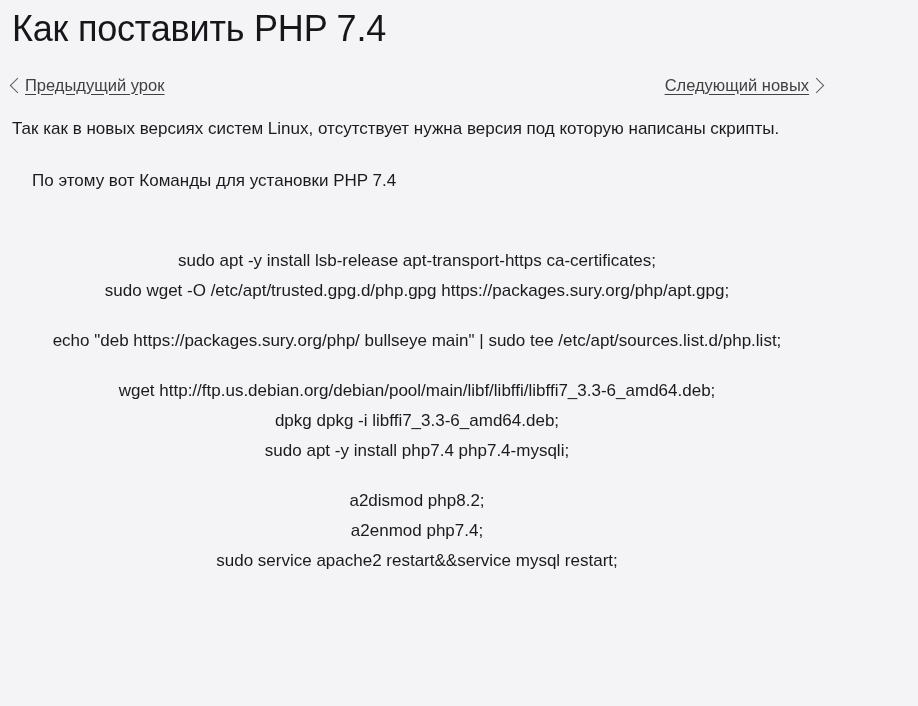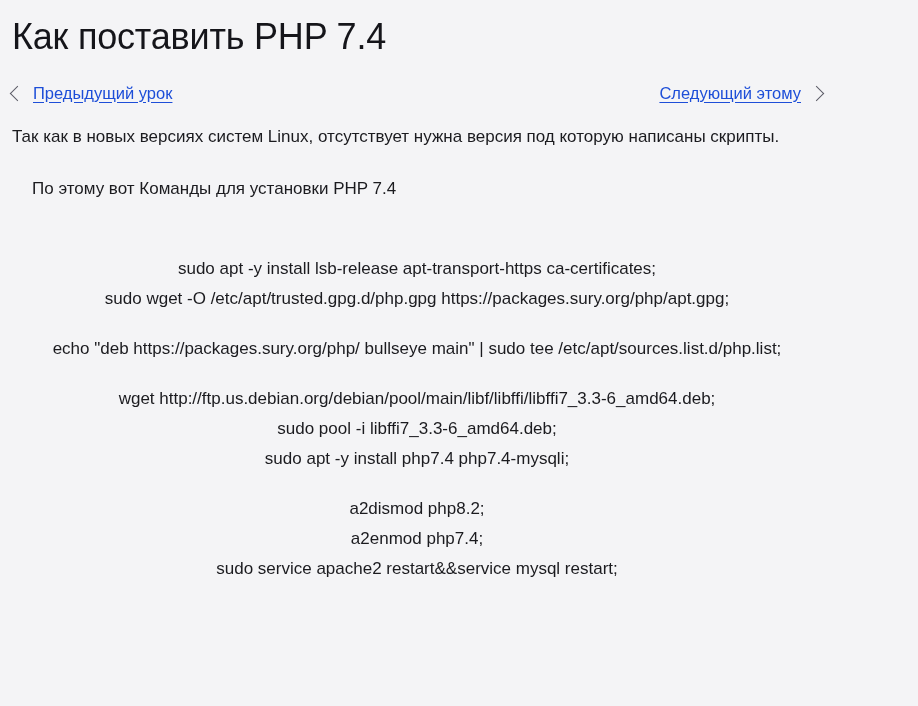--- a/index.html
+++ b/index.html
@@ -8,21 +8,21 @@
   }
   body {
     width: 918px;
     height: 706px;
     background: #f4f4f6;
     font-family: "Liberation Sans", sans-serif;
     color: #1b1b1f;
     overflow: hidden;
   }
   .page {
-    padding: 8px 12px;
+    padding: 0 12px;
     box-sizing: border-box;
     width: 834px;
   }
   .page-title {
     font-size: 36px;
     font-weight: 400;
     letter-spacing: -0.2px;
     margin: 0;
     padding-top: 6px;
     line-height: 46px;
@@ -31,22 +31,22 @@
   .nav-row {
     display: flex;
     align-items: center;
     justify-content: space-between;
     margin-top: 20px;
     height: 26px;
   }
   .nav-link {
     display: inline-flex;
     align-items: center;
-    gap: 10px;
-    color: #1d4ed8;
+    gap: 2px;
+    color: #404040;
     font-size: 16.5px;
     text-decoration: none;
     cursor: pointer;
   }
   .nav-link .label {
     text-decoration: underline;
     text-underline-offset: 3px;
   }
   .chev {
     display: inline-block;
@@ -99,42 +99,42 @@
 <div class="page">
 
   <h1 class="page-title">Как поставить PHP 7.4</h1>
 
   <div class="nav-row">
     <a class="nav-link">
       <span class="chev left"></span>
       <span class="label">Предыдущий урок</span>
     </a>
     <a class="nav-link">
-      <span class="label">Следующий этому</span>
+      <span class="label">Следующий новых</span>
       <span class="chev right"></span>
     </a>
   </div>
 
   <p class="body-text para-intro">Так как в новых версиях систем Linux, отсутствует нужна версия под которую написаны скрипты.</p>
   <p class="body-text para-second">По этому вот Команды для установки PHP 7.4</p>
 
   <div class="code-block">
 
     <div class="code-group">
       <div class="code-line">sudo apt -y install lsb-release apt-transport-https ca-certificates;</div>
       <div class="code-line">sudo wget -O /etc/apt/trusted.gpg.d/php.gpg https://packages.sury.org/php/apt.gpg;</div>
     </div>
 
     <div class="code-group">
       <div class="code-line">echo "deb https://packages.sury.org/php/ bullseye main" | sudo tee /etc/apt/sources.list.d/php.list;</div>
     </div>
 
     <div class="code-group">
       <div class="code-line">wget http://ftp.us.debian.org/debian/pool/main/libf/libffi/libffi7_3.3-6_amd64.deb;</div>
-      <div class="code-line">sudo pool -i libffi7_3.3-6_amd64.deb;</div>
+      <div class="code-line">dpkg dpkg -i libffi7_3.3-6_amd64.deb;</div>
       <div class="code-line">sudo apt -y install php7.4 php7.4-mysqli;</div>
     </div>
 
     <div class="code-group">
       <div class="code-line">a2dismod php8.2;</div>
       <div class="code-line">a2enmod php7.4;</div>
       <div class="code-line">sudo service apache2 restart&amp;&amp;service mysql restart;</div>
     </div>
 
   </div>

